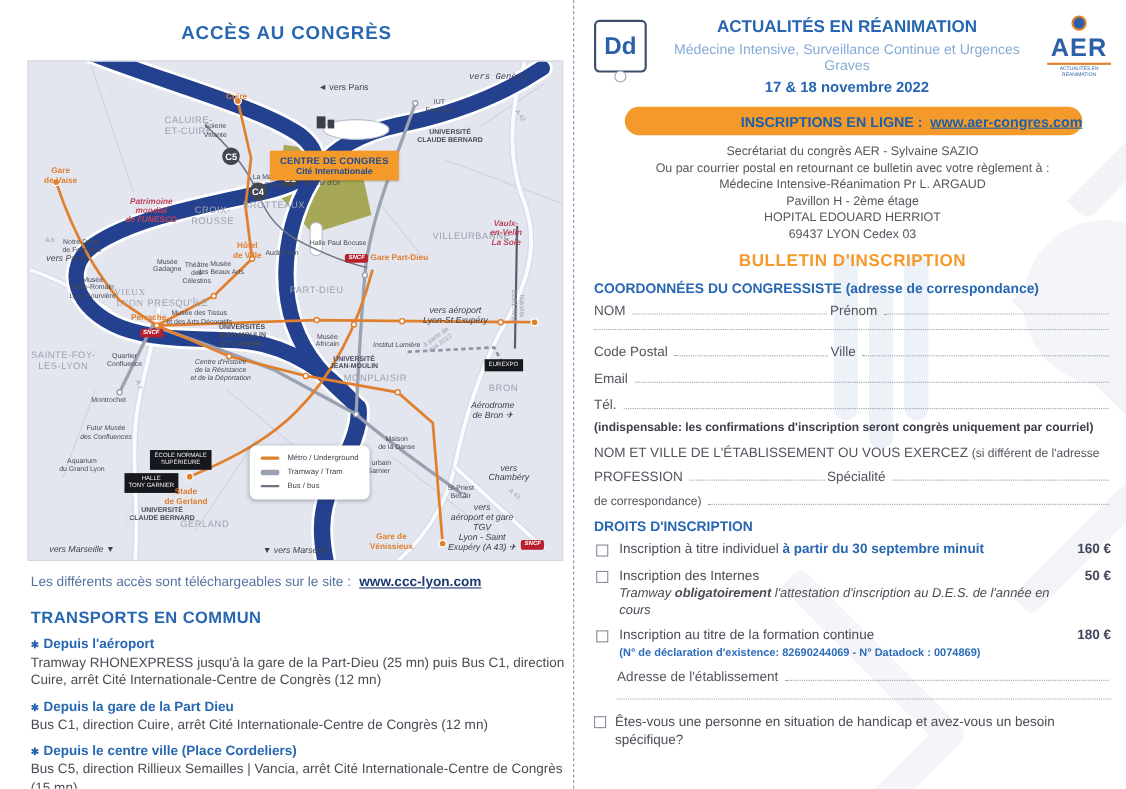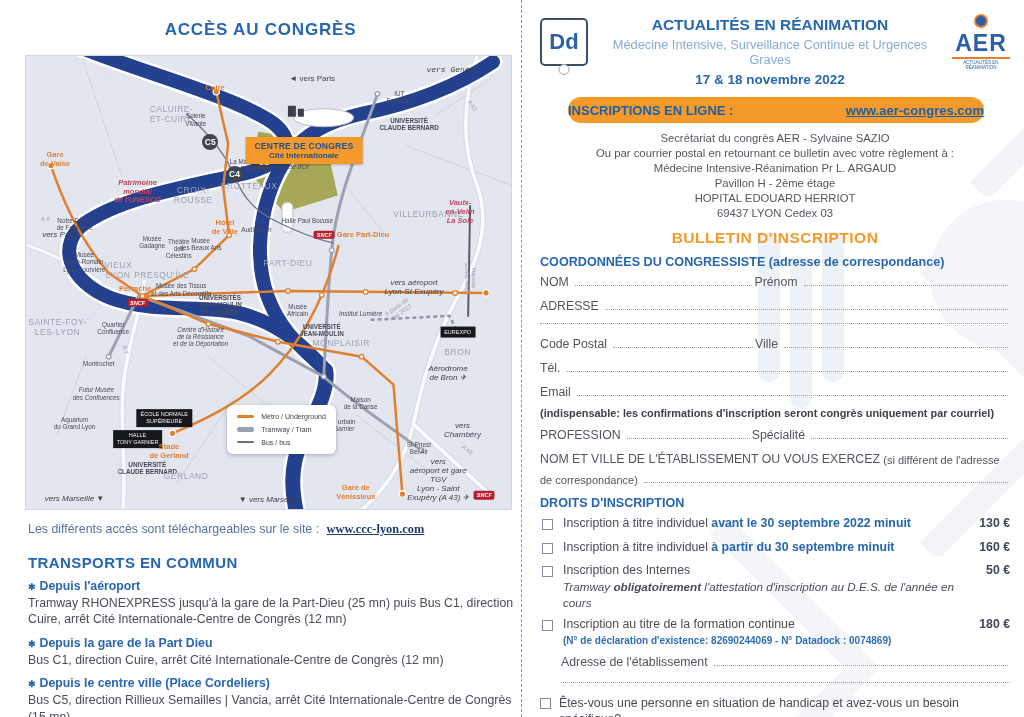--- a/index.html
+++ b/index.html
@@ -42,21 +42,21 @@
   .cb1{font-size:8.6px;font-weight:bold;color:#1d4d96;letter-spacing:.2px;}
   .cb2{font-size:8px;font-weight:bold;color:#1d4d96;}
   .legend{position:absolute;left:41.5%;top:77%;background:#fff;border-radius:6px;padding:8px 10px;
           box-shadow:0 1px 4px rgba(40,45,60,.35);display:flex;flex-direction:column;gap:6px;}
   .lg-row{display:flex;align-items:center;gap:7px;font-size:7px;color:#3c3f4a;white-space:nowrap;}
   .sw{width:17px;border-radius:2px;flex:none;}
   .sw.metro{height:3px;background:#e0802f;}
   .sw.tram{height:4.5px;background:#9aa2b1;}
   .sw.bus{height:2px;background:#6d7280;}
   .dl{margin:12px 0 0 28px;font-size:12.4px;color:#56719f;}
-  .dl-link{color:#1d3a71;font-weight:bold;text-decoration:underline;margin-left:4px;font-family:Liberation Serif, serif;}
+  .dl-link{color:#1d3a71;font-weight:bold;text-decoration:underline;margin-left:4px;}
   .tc-title{margin:17px 0 7px 28px;color:#2766b0;font-size:15px;letter-spacing:.4px;font-weight:bold;}
   .t-item{margin:0 6px 7px 28px;font-size:12.3px;color:#4b4c55;line-height:1.32;}
   .t-label{color:#2766b0;font-weight:bold;display:block;margin-bottom:1px;}
   .t-bullet{color:#2766b0;margin-right:4px;font-size:9px;}
   
   .right{position:absolute;left:540px;top:0;width:470px;height:717px;z-index:1;
          font-size:12.3px;color:#4b4c55;}
   .r-header{display:flex;align-items:flex-start;margin-top:14px;}
   .dd-logo{width:44px;height:44px;border:2.5px solid #3c4f6d;border-radius:5px;color:#2b5fa7;
            font-size:22px;font-weight:bold;display:flex;align-items:center;justify-content:center;
@@ -66,21 +66,21 @@
   .r-titles{flex:1;text-align:center;padding:0 4px;}
   .r-title{color:#2766b0;font-size:15.5px;font-weight:bold;margin:2px 0 3px;}
   .r-subtitle{color:#86aad8;font-size:12.8px;margin-bottom:5px;}
   .r-dates{color:#2766b0;font-size:13.5px;font-weight:bold;}
   .aer-logo{width:58px;text-align:center;flex:none;}
   .aer-emblem{display:inline-block;width:10px;height:10px;border:2px solid #e0802f;border-radius:50%;
               background:#2b5fa7;margin-bottom:1px;}
   .aer-text{color:#2b5fa7;font-weight:bold;font-size:23px;line-height:1;letter-spacing:1px;}
   .aer-caption{font-size:4.5px;color:#2b5fa7;border-top:2px solid #e0802f;margin-top:2px;padding-top:1px;}
   .online-btn{margin:10px 26px 8px 28px;background:#f49a2b;border-radius:14px;height:26px;
-              display:flex;align-items:center;justify-content:space-between;gap:7px;
+              display:flex;align-items:center;justify-content:flex-end;gap:7px;
               font-weight:bold;font-size:13px;color:#1d5fa8;}
   .online-link{text-decoration:underline;color:#1d5fa8;}
   .postal{text-align:center;font-size:11.3px;color:#55565e;line-height:1.32;margin-top:2px;}
   .bulletin{text-align:center;color:#f49a2b;font-size:15.5px;font-weight:bold;letter-spacing:.5px;margin:9px 0 8px;}
   .sec-title{color:#2766b0;font-weight:bold;font-size:12.6px;margin:4px 0 6px;}
   .frow{display:flex;align-items:flex-end;margin-bottom:10px;font-size:12.3px;color:#53545d;}
   .dots{flex:1;border-bottom:1.3px dotted #989eab;margin:0 2px 3px 6px;min-width:18px;}
   .fnote{font-weight:bold;color:#3e4049;font-size:10.9px;margin:-2px 0 9px;}
   .fsmall{font-size:11px;}
   .fee{display:flex;align-items:flex-start;margin-bottom:7.5px;}
@@ -239,21 +239,21 @@
           <span class="ml badge" style="left: 38%; top: 19%; transform: translate(-50%, -50%);">C5</span>
           <span class="ml badge" style="left: 43%; top: 26%; transform: translate(-50%, -50%);">C4</span>
           <span class="ml badge" style="left: 49%; top: 23.5%; transform: translate(-50%, -50%);">C1</span>
           <span class="ml dark-sm" style="left: 10%; top: 37%; transform: translate(-50%, -50%);">Notre-Dame
 de Fourvière</span>
           <span class="ml gray-sm" style="left: 4%; top: 36%; transform: translate(-50%, -50%);">A 6</span>
           <span class="ml dark italic" style="left: 7%; top: 39.5%; transform: translate(-50%, -50%);">vers Paris</span>
           <span class="ml dark-sm" style="left: 12%; top: 45.5%; transform: translate(-50%, -50%);">Musée
 Gallo-Romain
 Lyon-Fourvière</span>
-          <span class="ml gray" style="left: 19%; top: 47.5%; transform: translate(-50%, -50%);">VIEUX
+          <span class="ml gray" style="left: 19%; top: 47.5%; transform: translate(-50%, -50%); font-family: Liberation Serif, serif;">VIEUX
 LYON</span>
           <span class="ml dark-sm" style="left: 26%; top: 41%; transform: translate(-50%, -50%);">Musée
 Gadagne</span>
           <span class="ml dark-sm" style="left: 31.5%; top: 42.5%; transform: translate(-50%, -50%);">Théâtre
 des
 Célestins</span>
           <span class="ml gray" style="left: 28%; top: 48.5%; transform: translate(-50%, -50%);">PRESQU'ÎLE</span>
           <span class="ml orange" style="left: 22.5%; top: 51.5%; transform: translate(-50%, -50%);">Perrache</span>
           <span class="ml sncf" style="left: 23%; top: 54.5%; transform: translate(-50%, -50%);">SNCF</span>
           <span class="ml dark-sm" style="left: 32%; top: 51.5%; transform: translate(-50%, -50%);">Musée des Tissus
@@ -405,63 +405,54 @@
 
     <div class="sec-title">COORDONNÉES DU CONGRESSISTE (adresse de correspondance)</div>
 
     <div class="frow">
       <span>NOM</span>
       <span class="dots"></span>
       <span>Prénom</span>
       <span class="dots" style="flex:1.15"></span>
     </div>
     <div class="frow">
-      <span>ADRESSE</span>
-      <span class="dots"></span>
-    </div>
-    <div class="frow">
       <span class="dots" style="margin-left:0"></span>
     </div>
     <div class="frow">
       <span>Code Postal</span>
       <span class="dots" style="flex:.75"></span>
       <span>Ville</span>
       <span class="dots" style="flex:1.2"></span>
     </div>
     <div class="frow">
+      <span>Email</span>
+      <span class="dots"></span>
+    </div>
+    <div class="frow">
       <span>Tél.</span>
       <span class="dots"></span>
     </div>
-    <div class="frow">
-      <span>Email</span>
-      <span class="dots"></span>
-    </div>
     <div class="fnote">(indispensable: les confirmations d'inscription seront congrès uniquement par courriel)</div>
+    <div class="frow" style="margin-bottom:8px;">
+      <span>NOM ET VILLE DE L'ÉTABLISSEMENT OU VOUS EXERCEZ</span>&nbsp;
+      <span class="fsmall">(si différent de l'adresse</span>
+    </div>
     <div class="frow">
       <span>PROFESSION</span>
       <span class="dots" style="flex:.75"></span>
       <span>Spécialité</span>
       <span class="dots" style="flex:1.2"></span>
     </div>
-    <div class="frow" style="margin-bottom:8px;">
-      <span>NOM ET VILLE DE L'ÉTABLISSEMENT OU VOUS EXERCEZ</span>&nbsp;
-      <span class="fsmall">(si différent de l'adresse</span>
-    </div>
     <div class="frow">
       <span class="fsmall">de correspondance)</span>
       <span class="dots"></span>
     </div>
 
     <div class="sec-title" style="margin-top:8px;">DROITS D'INSCRIPTION</div>
 
-    <div class="fee">
-      <span class="cb"></span>
-      <span class="fee-body"><span>Inscription à titre individuel </span><span class="hl">avant le 30 septembre 2022 minuit</span></span>
-      <span class="fee-price">130 €</span>
-    </div>
     <div class="fee">
       <span class="cb"></span>
       <span class="fee-body"><span>Inscription à titre individuel </span><span class="hl">à partir du 30 septembre minuit</span></span>
       <span class="fee-price">160 €</span>
     </div>
     <div class="fee">
       <span class="cb"></span>
       <span class="fee-body">
         <span>Inscription des Internes</span>
         <div class="fee-sub"><span>Tramway </span><b>obligatoirement</b><span> l'attestation d'inscription au D.E.S. de l'année en cours</span></div>

